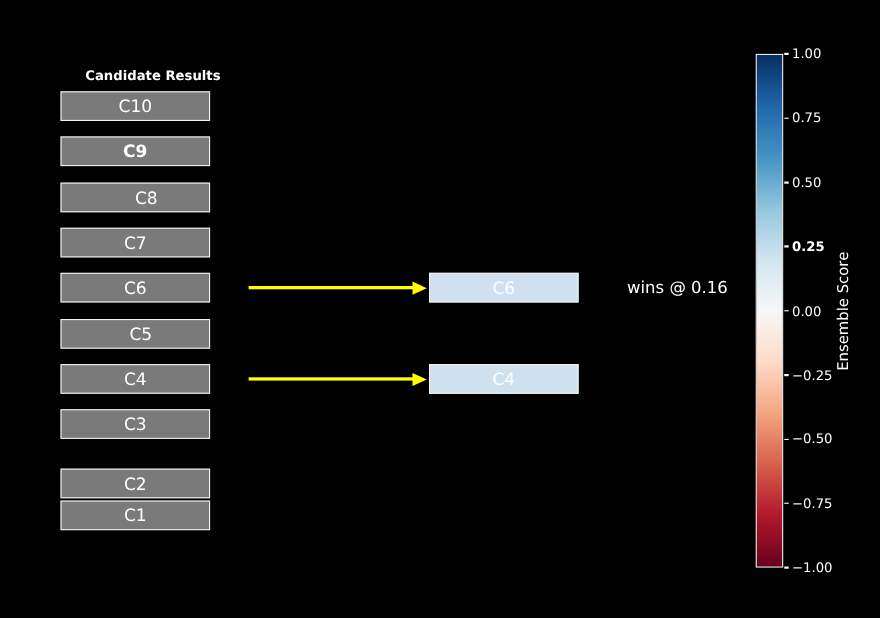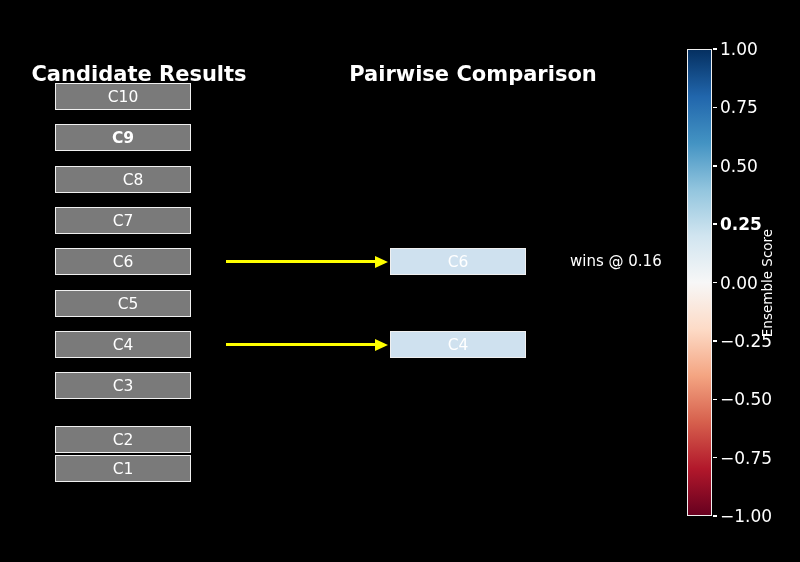--- a/index.html
+++ b/index.html
@@ -5,21 +5,21 @@
   html,body{margin:0;padding:0;}
   body{background:#222;}
   .fig{
     position:relative;width:800px;height:562px;overflow:hidden;
     background:var(--background,#000);
     font-family:"DejaVu Sans","Liberation Sans",sans-serif;
     color:var(--text,#fff);
   }
   .panel-title{
     position:absolute;top:62px;transform:translateX(-50%);
-    font-size:21px;font-weight:bold;white-space:nowrap;color:var(--text,#fff);
+    font-size:12px;font-weight:bold;white-space:nowrap;color:var(--text,#fff);
   }
   .box{
     position:absolute;width:136px;height:27px;box-sizing:border-box;
     border:1.5px solid var(--box-border,#f0f0f0);
     display:flex;align-items:center;justify-content:center;
     font-size:15.5px;color:var(--text,#fff);
   }
   .cand{left:55px;background:var(--candidate-fill,#7a7a7a);}
   .winner{left:390px;background:var(--winner-fill,#cfe1ef);}
   .arrow-line{position:absolute;left:226px;width:151px;height:3px;background:var(--arrow,#ffff00);}
@@ -27,35 +27,34 @@
     position:absolute;left:375px;width:0;height:0;
     border-left:13px solid var(--arrow,#ffff00);
     border-top:6px solid transparent;border-bottom:6px solid transparent;
   }
   .annotation{position:absolute;left:570px;font-size:15px;line-height:17px;white-space:nowrap;color:var(--text,#fff);}
   .colorbar{
     position:absolute;left:687px;top:49px;width:25px;height:467px;box-sizing:border-box;
     border:1.2px solid var(--box-border,#f0f0f0);
   }
   .cb-tick{position:absolute;left:713px;width:4px;height:1.5px;background:var(--text,#fff);}
-  .cb-ticklabel{position:absolute;left:720px;font-size:17px;line-height:18px;white-space:nowrap;color:var(--text,#fff);}
+  .cb-ticklabel{position:absolute;left:720px;font-size:12px;line-height:18px;white-space:nowrap;color:var(--text,#fff);}
   .cb-axis-label{
     position:absolute;left:767px;top:283px;
     transform:translate(-50%,-50%) rotate(-90deg);
     font-size:13.5px;white-space:nowrap;color:var(--text,#fff);
   }
 </style>
 </head>
 <body>
 
 <div class="fig">
 
   <div class="panel-title" style="left:139px">Candidate Results</div>
 
-  <div class="panel-title" style="left:473px">Pairwise Comparison</div>
 
   <div>
       <div class="box cand" style="top: 83px;">
         <span>C10</span>
       </div>
       <div class="box cand" style="top: 124px; font-weight: bold;">
         <span>C9</span>
       </div>
       <div class="box cand" style="top: 166px; padding-left: 20px;">
         <span>C8</span>

